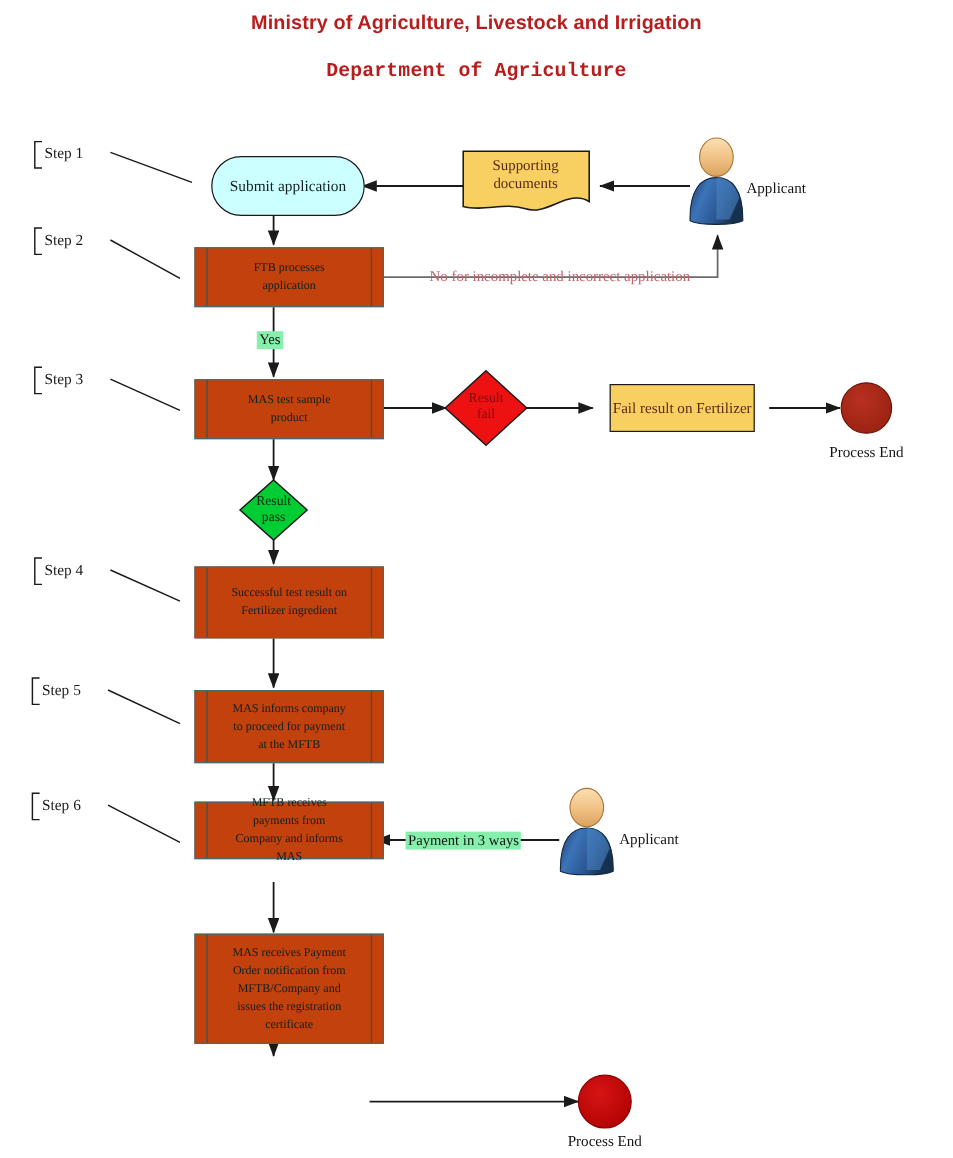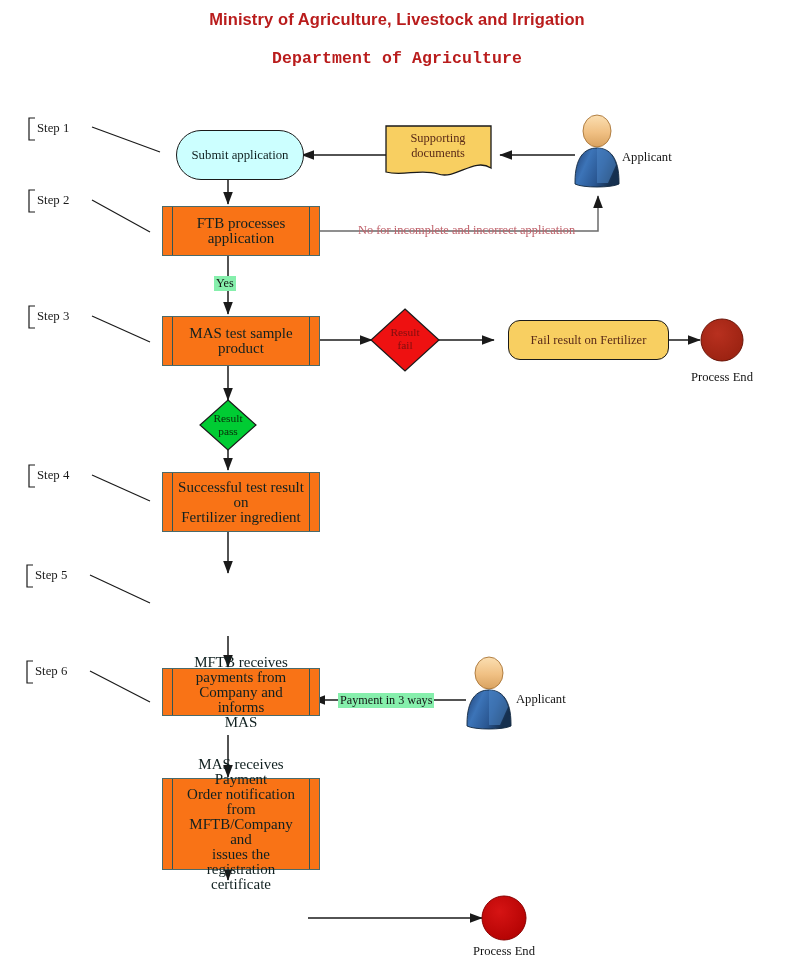--- a/index.html
+++ b/index.html
@@ -36,27 +36,27 @@
   #h3 { top: 86px;  font-size: 16.5px; }
 
   
   #wires { position:absolute; left:0; top:0; width:794px; height:965px; pointer-events:none; }
 
   
   .node { position: absolute; box-sizing: border-box; margin-left: 12px; }
 
   
   .pbox {
-    background: #f97316;
+    background: #c2410c;
     border: 1.4px solid #4a6a6a;
     display: flex;
     align-items: center;
     justify-content: center;
     text-align: center;
-    font-size: 15px;
+    font-size: 10px;
     line-height: 15px;
     color: #102020;
     padding: 2px 14px;
   }
   .pbox::before, .pbox::after {
     content: "";
     position: absolute;
     top: 0; bottom: 0;
     width: 0;
     border-left: 1.2px solid #335555;
@@ -290,38 +290,45 @@
       <span>MAS test sample</span><br>
       <span>product</span>
     </span>
   </div>
 
   <div class="dia-label fail" style="left:375px; top:326px; width:60px;">
     <div>Result</div>
     <div>fail</div>
   </div>
 
-  <div class="node ybox" style="left:496px; top:320px; width:161px; height:40px;border-radius:12px;">
+  <div class="node ybox" style="left:496px; top:320px; width:121px; height:40px;">
     <span>Fail result on Fertilizer</span>
   </div>
 
   <div class="cap center" style="left:672px; top:370px; width:100px;">Process End</div>
 
   <div class="dia-label pass" style="left:198px; top:412px; width:60px;">
     <div>Result</div>
     <div>pass</div>
   </div>
 
   <div class="node pbox" style="left:150px; top:472px; width:158px; height:60px;">
     <span>
       <span>Successful test result on</span><br>
       <span>Fertilizer ingredient</span>
     </span>
   </div>
 
+  <div class="node pbox" style="left:150px; top:575px; width:158px; height:61px;">
+    <span>
+      <span>MAS informs company</span><br>
+      <span>to proceed for payment</span><br>
+      <span>at the MFTB</span>
+    </span>
+  </div>
 
   <div class="node pbox" style="left:150px; top:668px; width:158px; height:48px;">
     <span>
       <span>MFTB receives</span><br>
       <span>payments from</span><br>
       <span>Company and informs</span><br>
       <span>MAS</span>
     </span>
   </div>
 

